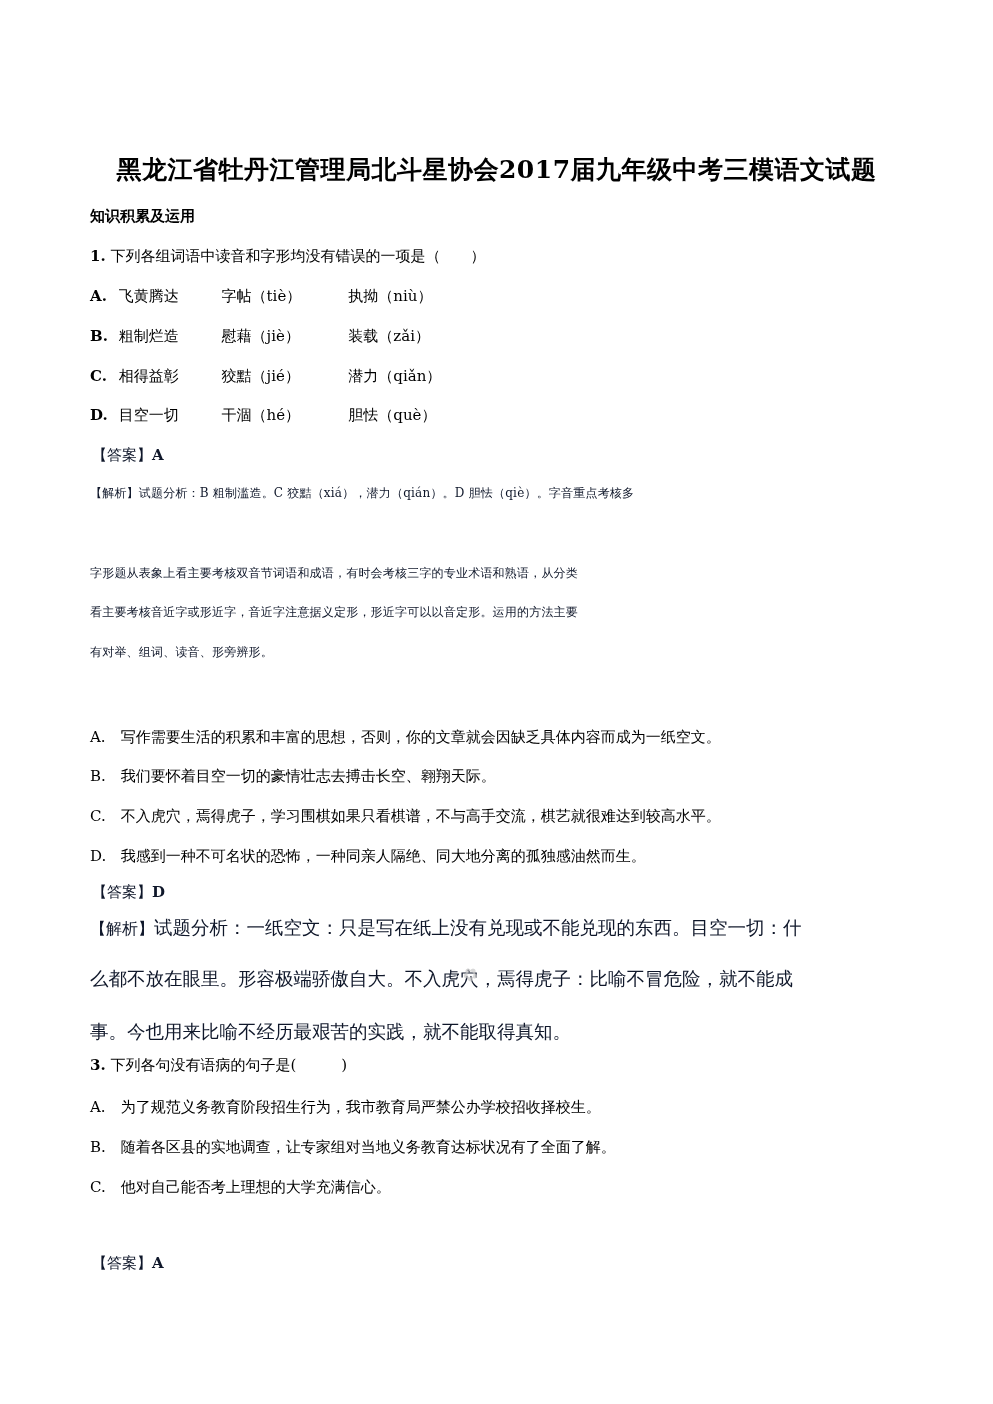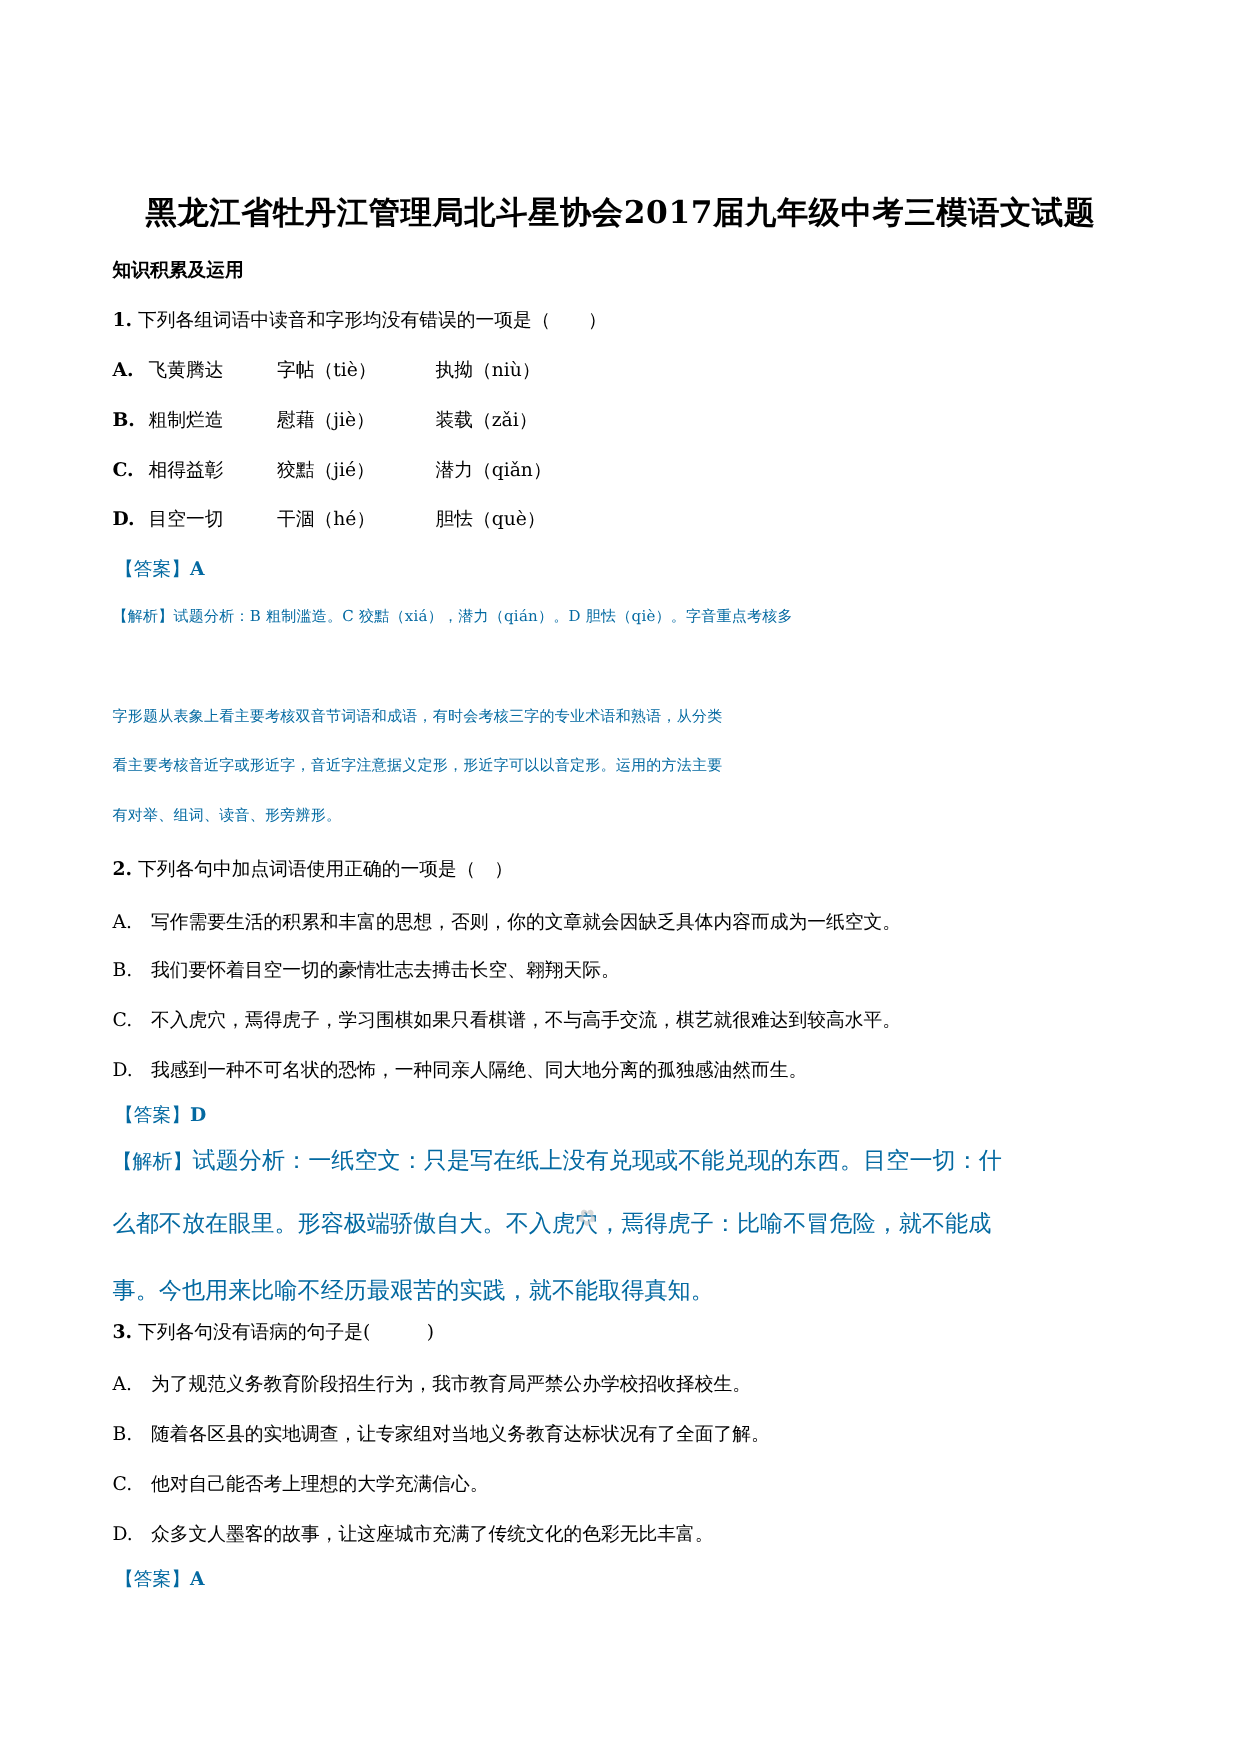--- a/index.html
+++ b/index.html
@@ -41,21 +41,21 @@
     }
     .section-head {
       font-weight: bold;
       font-size: 15px;
     }
     .q-num { font-weight: bold; }
     .opt-letter { font-weight: bold; display: inline-block; width: 24px; }
     .opt-letter-plain { display: inline-block; width: 26px; }
     .col1 { display: inline-block; width: 98px; }
     .col2 { display: inline-block; width: 122px; }
-    .red { color: #0369a1; }
+    .red { color: #0f172a; }
     .ans-label { font-weight: normal; }
     .ans-val { font-weight: bold; }
     .big-red {
       font-size: 12px;
       letter-spacing: 0.2px;
     }
     .sans-red {
       font-family: "DejaVu Sans", "Liberation Sans", sans-serif;
       font-size: 18.5px;
     }
@@ -115,24 +115,20 @@
     <span class="ans-label">【答案】</span><span class="ans-val">A</span>
   </div>
 
   <div class="line red big-red" style="top:485px;">
     <span>【解析】</span><span>试题分析：B 粗制滥造。C 狡黠（xiá），潜力（qián）。D 胆怯（qiè）。字音重点考核多</span>
   </div>
   <div class="line red big-red" style="top:565px;">字形题从表象上看主要考核双音节词语和成语，有时会考核三字的专业术语和熟语，从分类</div>
   <div class="line red big-red" style="top:604px;">看主要考核音近字或形近字，音近字注意据义定形，形近字可以以音定形。运用的方法主要</div>
   <div class="line red big-red" style="top:644px;">有对举、组词、读音、形旁辨形。</div>
 
-  <div class="line" style="top:686px;">
-    <span class="q-num">2.</span>
-    <span>下列各句中加点词语使用正确的一项是（　）</span>
-  </div>
   <div class="line" style="top:728px;">
     <span class="opt-letter-plain">A.</span>
     <span>写作需要生活的积累和丰富的思想，否则，你的文章就会因缺乏具体内容而成为一纸空文。</span>
   </div>
   <div class="line" style="top:767px;">
     <span class="opt-letter-plain">B.</span>
     <span>我们要怀着目空一切的豪情壮志去搏击长空、翱翔天际。</span>
   </div>
   <div class="line" style="top:807px;">
     <span class="opt-letter-plain">C.</span>
@@ -164,22 +160,18 @@
     <span>为了规范义务教育阶段招生行为，我市教育局严禁公办学校招收择校生。</span>
   </div>
   <div class="line" style="top:1138px;">
     <span class="opt-letter-plain">B.</span>
     <span>随着各区县的实地调查，让专家组对当地义务教育达标状况有了全面了解。</span>
   </div>
   <div class="line" style="top:1178px;">
     <span class="opt-letter-plain">C.</span>
     <span>他对自己能否考上理想的大学充满信心。</span>
   </div>
-  <div class="line" style="top:1218px;">
-    <span class="opt-letter-plain">D.</span>
-    <span>众多文人墨客的故事，让这座城市充满了传统文化的色彩无比丰富。</span>
-  </div>
 
   <div class="line red" style="top:1254px; left:92px;">
     <span class="ans-label">【答案】</span><span class="ans-val">A</span>
   </div>
 
 </div>
 
 </body></html>

